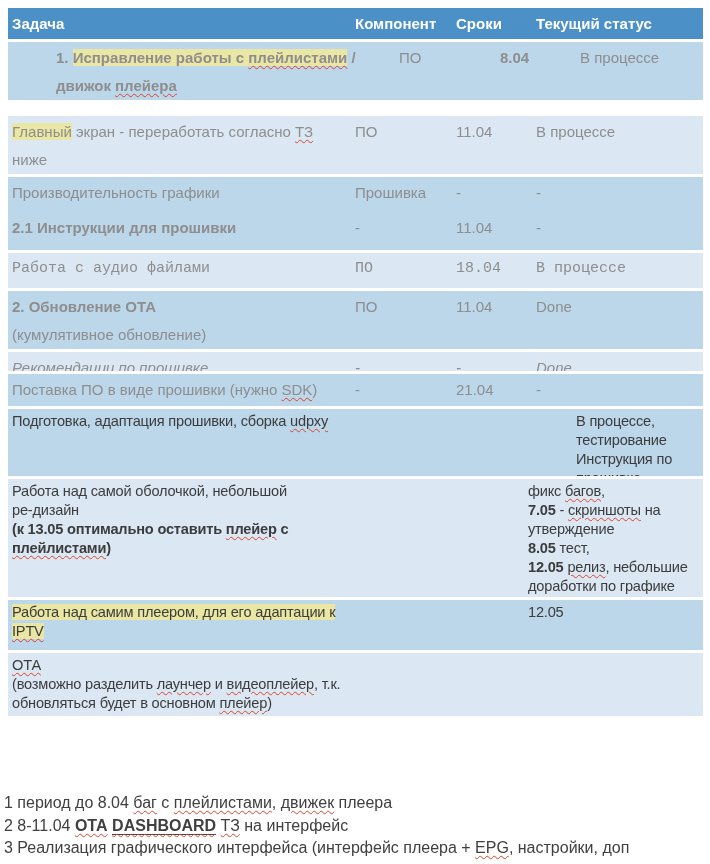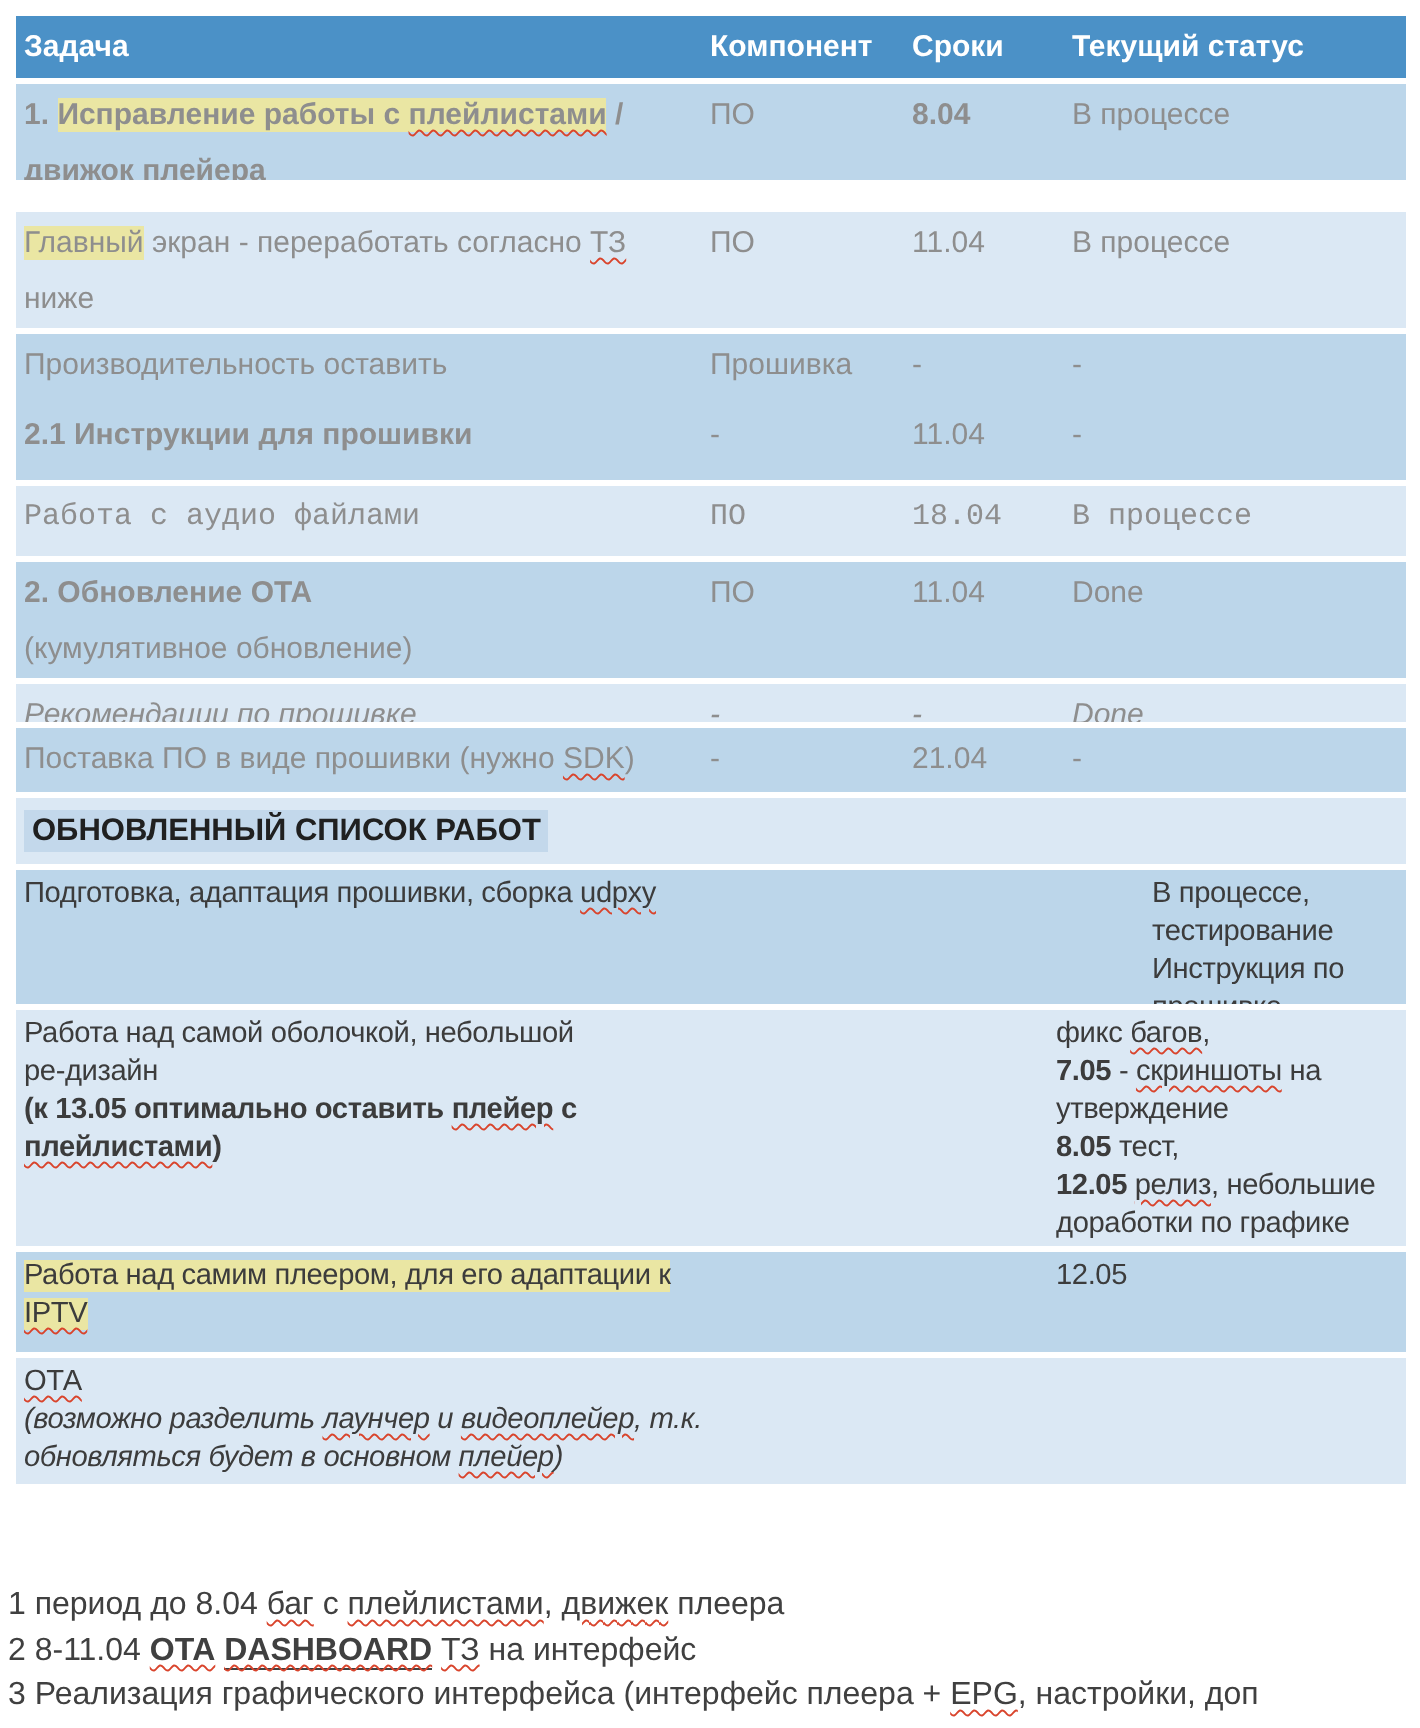--- a/index.html
+++ b/index.html
@@ -27,29 +27,29 @@
   }
   .row.sectionrow{
     grid-template-columns:1fr;
     font-size:15.5px;font-weight:bold;color:#202020;
     line-height:27px;padding-top:3px;
   }
   .c1{padding-left:4px;}
   .c4{padding-left:8px;}
   .medium{background:var(--medium,#BCD6EA);}
   .light{background:var(--light,#DBE8F4);}
-  .tr0{height:48px;}  .tr1{height:58px;margin-top:16px;}
+  .tr0{height:58px;padding-left:44px;}  .tr1{height:58px;margin-top:16px;}
   .tr2{height:35px;margin-bottom:0;} .tr3{height:38px;}
   .tr4{height:35px;font-family:Liberation Mono, monospace;}  .tr5{height:58px;}
   .tr6{height:19px;font-style:italic;}  .tr7{height:32px;}
   .tr8{height:33px;}  .tr9{height:67px;gap:48px;}
   .tr10{height:118px;}.tr11{height:50px;}
   .tr12{height:63px;}
   .b{font-weight:bold;}
-  .i{font-style:italic;margin-top:16px;}
+  .i{margin-top:16px;}
   .hl{background:var(--yellow,#EAE6A3);}
   .sq{
     text-decoration-line:underline;text-decoration-style:wavy;
     text-decoration-color:var(--sqc,#D9442C);
     text-decoration-thickness:1px;text-underline-offset:2px;
   }
   .u{border-bottom:1px solid currentColor;font-weight:bold;}
   .sel{background:var(--sel,#C3D8EB);padding:2px 4px;}
   #footer{
     position:absolute;left:4px;top:792px;width:704px;
@@ -73,21 +73,21 @@
         <div><span class="b">8.04</span></div>
         <div class="c4"><span>В процессе</span></div>
       </div>
       <div class="row tr1 light cols">
         <div class="c1"><span class="hl">Главный</span><span> экран - переработать согласно </span><span class="sq">ТЗ</span><br><span>ниже</span></div>
         <div><span>ПО</span></div>
         <div><span>11.04</span></div>
         <div class="c4"><span>В процессе</span></div>
       </div>
       <div class="row tr2 medium cols">
-        <div class="c1"><span>Производительность оставить</span></div>
+        <div class="c1"><span>Производительность графики</span></div>
         <div><span>Прошивка</span></div>
         <div><span>-</span></div>
         <div class="c4"><span>-</span></div>
       </div>
       <div class="row tr3 medium cols">
         <div class="c1"><span class="b">2.1 Инструкции для прошивки</span></div>
         <div><span>-</span></div>
         <div><span>11.04</span></div>
         <div class="c4"><span>-</span></div>
       </div>
@@ -108,23 +108,20 @@
         <div><span>-</span></div>
         <div><span>-</span></div>
         <div class="c4"><span class="sq">Done</span></div>
       </div>
       <div class="row tr7 medium cols">
         <div class="c1"><span>Поставка ПО в виде прошивки (нужно </span><span class="sq">SDK</span><span>)</span></div>
         <div><span>-</span></div>
         <div><span>21.04</span></div>
         <div class="c4"><span>-</span></div>
       </div>
-      <div class="row tr8 light sectionrow">
-        <div class="c1"><span class="sel"><span class="b">ОБНОВЛЕННЫЙ СПИСОК РАБОТ</span></span></div>
-      </div>
       <div class="row tr9 medium wide">
         <div class="c1"><span>Подготовка, адаптация прошивки, сборка </span><span class="sq">udpxy</span></div>
         <div class="c4"><span>В процессе, тестирование</span><br><span>Инструкция по прошивке</span><br><span>с </span><span class="sq">udpxy</span><span> - </span><span class="b">8.05</span></div>
       </div>
       <div class="row tr10 light wide">
         <div class="c1"><span>Работа над самой оболочкой, небольшой</span><br><span>ре-дизайн</span><br><span class="b">(к 13.05 оптимально оставить </span><span class="b sq">плейер</span><span class="b"> с</span><br><span class="b sq">плейлистами</span><span class="b">)</span></div>
         <div class="c4"><span>фикс </span><span class="sq">багов</span><span>,</span><br><span class="b">7.05</span><span> - </span><span class="sq">скриншоты</span><span> на</span><br><span>утверждение</span><br><span class="b">8.05</span><span> тест,</span><br><span class="b">12.05</span><span> </span><span class="sq">релиз</span><span>, небольшие</span><br><span>доработки по графике</span></div>
       </div>
       <div class="row tr11 medium wide">
         <div class="c1"><span class="hl">Работа над самим плеером, для его адаптации к</span><br><span class="hl sq">IPTV</span></div>

